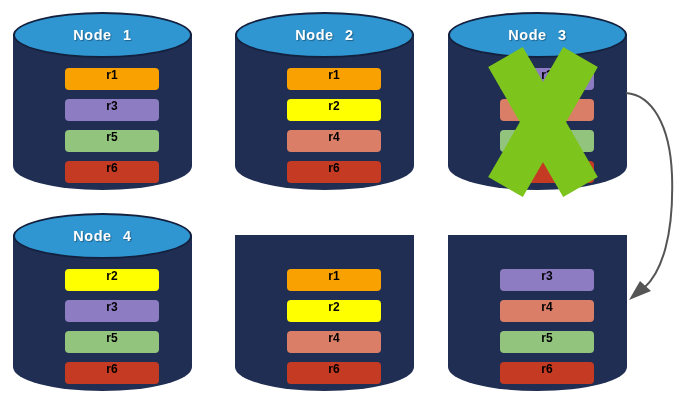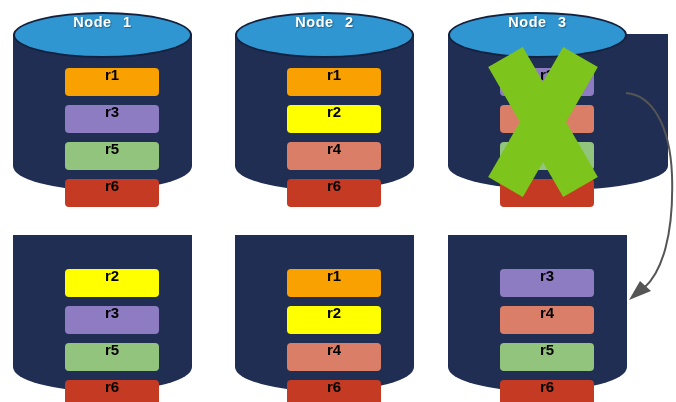--- a/index.html
+++ b/index.html
@@ -25,65 +25,66 @@
   }
   .node .top-ellipse {
     position: absolute;
     left: 0; top: 0;
     width: 175px;
     height: 42px;
     background: #2F96D2;
     border: 2px solid #14213E;
     border-radius: 50%;
     display: flex;
+    align-items: center;
     justify-content: center;
     z-index: 2;
   }
   .node .title {
     color: #FFFFFF;
     font-weight: bold;
     font-size: 14.5px;
     letter-spacing: 0.5px;
     word-spacing: 7px;
     text-shadow: 1px 1px 1px rgba(0,0,0,0.35);
   }
   .node .rows {
     position: absolute;
     top: 56px;
     left: 33px;
     width: 113px;
     z-index: 3;
   }
   .node .row {
-    height: 28px;
+    height: 22px;
     margin-bottom: 9px;
     border-radius: 4px;
     text-align: center;
-    font-size: 15px;
+    font-size: 12px;
     font-weight: bold;
     color: #000000;
     line-height: 14px;
     margin-left: 19px;
   }
   .cross-svg {
     position: absolute;
     left: 0; top: 0;
     overflow: visible;
     z-index: 5;
   }
   .arrow-layer {
     position: absolute;
     left: 0; top: 0;
     z-index: 6;
     pointer-events: none;
   }
   
   .n0 { left: 13px;  top: 12px; }
   .n1 { left: 235px; top: 12px; }
-  .n2 { left: 448px; top: 12px; padding-left: 41px; }
+  .n2 { left: 448px; top: 12px; }
   .n3 { left: 13px;  top: 213px; }
   .n4 { left: 235px; top: 213px; }
   .n5 { left: 448px; top: 213px; }
 </style>
 </head>
 <body>
 
 <div class="canvas">
 
   <div class="node n0">
@@ -124,20 +125,23 @@
       <div class="row" style="background-color: rgb(197, 58, 34);"></div>
     </div>
     <svg class="cross-svg" width="179" height="178" viewBox="0 0 179 178">
       <rect x="75" y="35" width="40" height="150" transform="rotate(30 95 110)" fill="#7DC41D"></rect>
       <rect x="75" y="35" width="40" height="150" transform="rotate(-30 95 110)" fill="#7DC41D"></rect>
     </svg>
   </div>
 
   <div class="node n3">
     <div class="body"></div>
+    <div class="top-ellipse">
+      <span class="title">Node 4</span>
+    </div>
     <div class="rows">
       <div class="row" style="background-color: rgb(255, 255, 0);">r2</div>
       <div class="row" style="background-color: rgb(142, 124, 195);">r3</div>
       <div class="row" style="background-color: rgb(147, 196, 125);">r5</div>
       <div class="row" style="background-color: rgb(197, 58, 34);">r6</div>
     </div>
   </div>
 
   <div class="node n4">
     <div class="body"></div>

